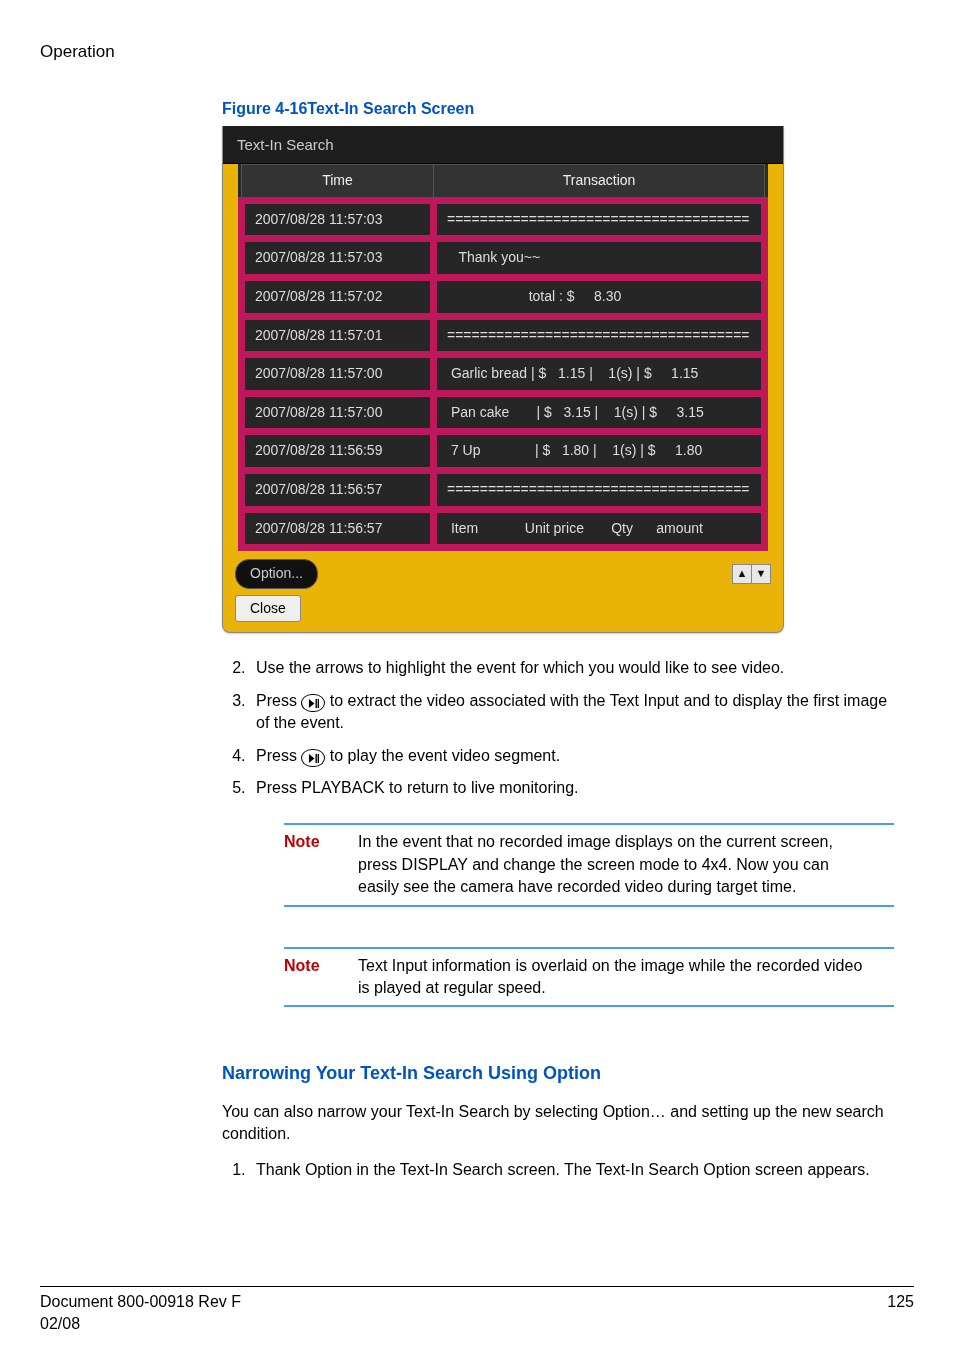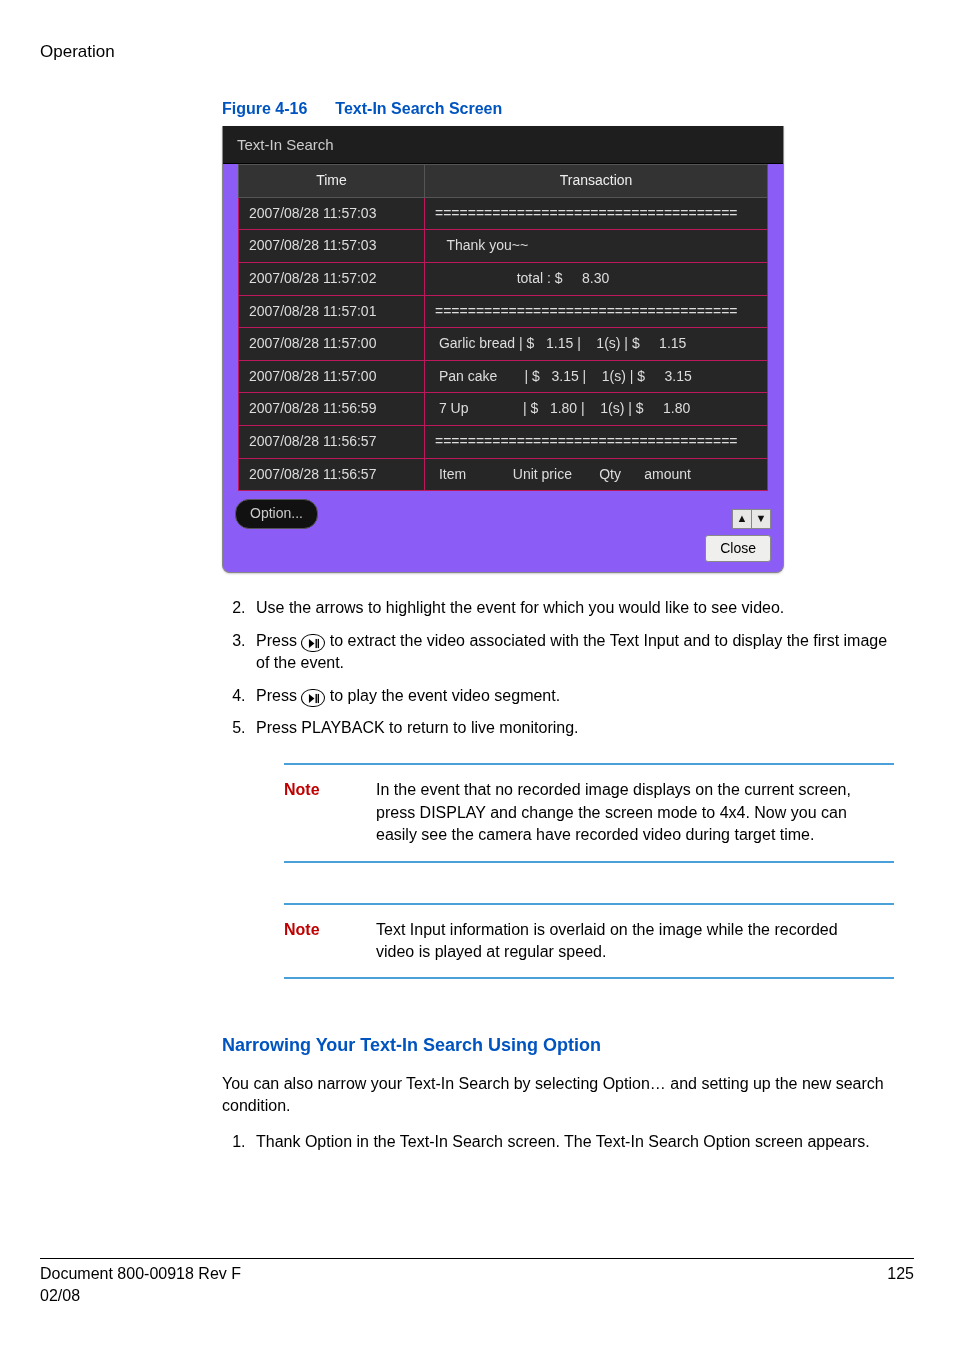--- a/index.html
+++ b/index.html
@@ -1,38 +1,38 @@
 <!DOCTYPE html>
 <html><head>
   <meta charset="utf-8">
   <style>
     body{margin:0;font-family:Arial,Helvetica,sans-serif;font-size:16px;line-height:1.4;color:#000;width:954px}
     .page{padding:40px 60px 0 40px}
     .section{font-size:17px;margin-bottom:34px}
     .figcap{margin-left:182px;margin-bottom:6px;font-weight:700;color:#0054c0;font-size:16px}
-    .figcap-num{margin-right:28px}
-    .shot-wrap{margin-left:182px;width:560px;border:1px solid #888;border-top:none;padding:0 0 10px;background:#8b5cf6;border-radius:0 0 8px 8px;box-shadow:0 1px 2px rgba(0,0,0,.2)}
+    .figcap-num{}
+    .shot-wrap{margin-left:182px;width:560px;border:1px solid #888;border-top:none;padding:0 0 10px;background:#eab308;border-radius:0 0 8px 8px;box-shadow:0 1px 2px rgba(0,0,0,.2)}
     .shot-title{background:#1e1e1e;color:#ccc;padding:8px 14px;font-size:15px;border-bottom:1px solid #000}
     table.txn{width:530px;margin:0 auto;border-collapse:collapse;font-size:14px;color:#ddd;background:#2a2a2a;border:1px solid #555}
     table.txn th{background:#333;color:#eee;font-weight:400;padding:6px 10px;border:1px solid #555;}
-    table.txn td{border:1px solid #be185d;padding:6px 10px;background:#262626}
+    table.txn td{border:7px solid #be185d;padding:6px 10px;background:#262626}
     table.txn td.time{white-space:nowrap;width:165px}
     table.txn td.tx{white-space:pre;font-family:inherit}
-    .opt-row{margin:8px 12px 0;display:flex;justify-content:space-between;align-items:flex-end}
+    .opt-row{margin:8px 12px 0;display:flex;justify-content:space-between;align-items:center}
     .opt-btn{background:#111;color:#ccc;border:1px solid #555;border-radius:14px;padding:4px 14px;font-size:14px;display:inline-block}
     .spin{display:inline-flex;border:1px solid #888}
     .spin span{width:18px;height:18px;background:#e8e8e6;color:#111;font-size:11px;display:flex;align-items:center;justify-content:center;border-left:1px solid #888}
     .spin span:first-child{border-left:none}
-    .close-row{margin:6px 12px 0;text-align:right}
+    .close-row{margin:6px 12px 0;text-align:left}
     .close-btn{background:#efefed;border:1px solid #888;border-radius:3px;padding:3px 14px;font-size:14px;display:inline-block}
     ol.steps{margin:24px 0 24px 182px;padding-left:28px}
     ol.steps li{padding-left:6px;margin-bottom:10px}
     .icon-btn{display:inline-flex;align-items:center;justify-content:center;width:22px;height:16px;border:1.5px solid #000;border-radius:11px/9px;vertical-align:-3px}
     .icon-btn svg{width:11px;height:11px;margin-left:1px}
-    .note-block{margin:0 0 0 244px;border-top:2px solid #4aa0d8;border-bottom:2px solid #4aa0d8;padding:14px 0;display:flex;gap:44px}
+    .note-block{margin:0 0 0 244px;border-top:2px solid #4aa0d8;border-bottom:2px solid #4aa0d8;padding:6px 0;display:flex;gap:26px}
     .note-label{color:#c00000;font-weight:700;min-width:48px}
     .note-body{flex:1;padding-right:20px}
     .sect-head{color:#0054c0;font-weight:700;font-size:18px;margin:54px 0 14px 182px}
     .body-para{margin:0 0 14px 182px}
     ol.steps2{margin:6px 0 0 182px;padding-left:28px}
     ol.steps2 li{padding-left:6px}
     .footer{border-top:1px solid #000;margin:104px 40px 0;padding:4px 0 30px;display:flex;justify-content:space-between;font-size:16px}
     .b{font-weight:400}
     hr.spacer{border:none;height:40px;margin:0}
   </style>

